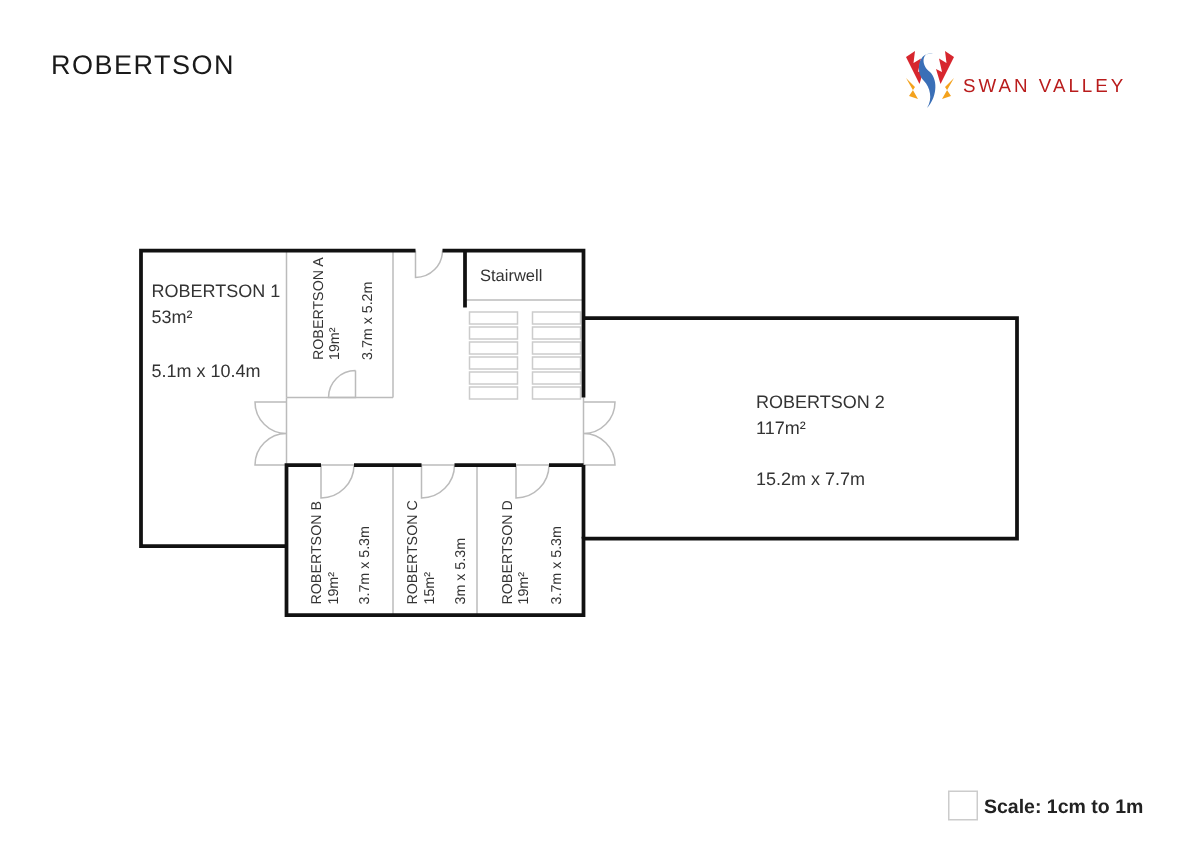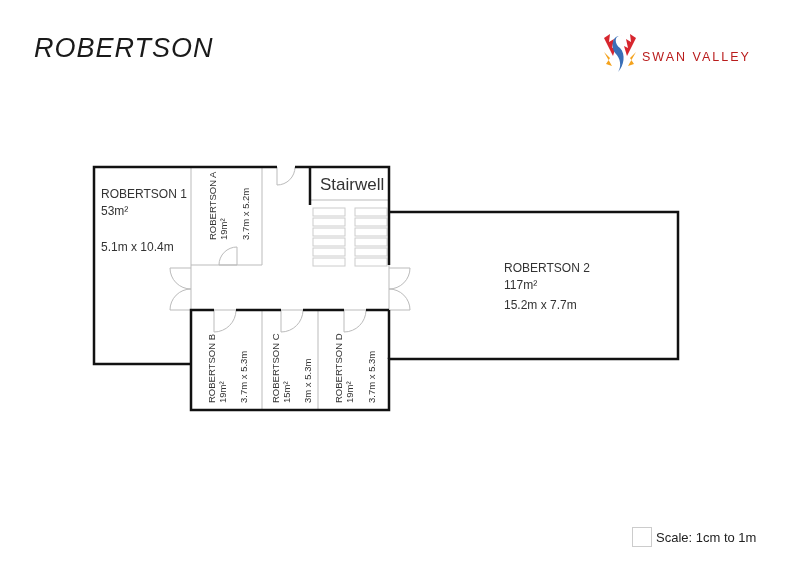--- a/index.html
+++ b/index.html
@@ -1,26 +1,26 @@
 <!DOCTYPE html>
 <html><head>
 <meta charset="utf-8">
 <style>
   html,body{margin:0;padding:0;background:#fff;}
   body{width:800px;height:566px;position:relative;overflow:hidden;font-family:"Liberation Sans","DejaVu Sans",sans-serif;color:#222;}
-  .title{position:absolute;left:34px;top:33px;font-size:27px;letter-spacing:1px;color:#1a1a1a;font-style:italic;}
+  .title{position:absolute;left:34px;top:33px;font-size:18px;letter-spacing:1px;color:#1a1a1a;}
   .logo{position:absolute;left:600px;top:30px;width:180px;height:50px;}
   .logo-top{position:absolute;left:42px;top:20px;font-size:12.5px;letter-spacing:2px;color:#b91c1c;}
   .logo-bot{position:absolute;left:42px;top:23px;font-size:12.5px;font-weight:bold;letter-spacing:.5px;color:#d7262e;}
   svg.plan{position:absolute;left:0;top:0;}
   .lbl{position:absolute;font-size:12px;color:#333;line-height:17px;white-space:nowrap;}
   .vlbl{position:absolute;font-size:9.5px;color:#333;line-height:11px;white-space:nowrap;transform:rotate(-90deg);transform-origin:left top;}
   .scale{position:absolute;left:632px;top:527px;display:flex;align-items:center;}
   .scale-box{width:18px;height:18px;border:1px solid #ccc;margin-right:4px;}
-  .scale-text{font-size:13px;font-weight:normal;color:#222;text-align:center;}
+  .scale-text{font-size:13px;font-weight:bold;color:#222;text-align:center;}
 </style>
 </head>
 <body>
 
 <div class="title">ROBERTSON</div>
 
 <div class="logo">
   <svg width="40" height="48" viewBox="0 0 40 48" style="position:absolute;left:0;top:0">
     <path d="M4 8 L10 4 L9 12 L14 9 L12 18 L16 16 L13 26 Z" fill="#d7262e"></path>
     <path d="M4 22 L10 28 L6 34 L12 36 Z" fill="#f4a21c"></path>
@@ -81,24 +81,24 @@
 
 <div class="lbl" style="left:101px;top:186px">
   <div>ROBERTSON 1</div>
   <div>53m²</div>
   <div style="margin-top:19px">5.1m x 10.4m</div>
 </div>
 
 <div class="lbl" style="left:504px;top:260px">
   <div>ROBERTSON 2</div>
   <div>117m²</div>
-  <div style="margin-top:3px">15.2m x 7.7m</div>
+  <div style="margin-top:17px">15.2m x 7.7m</div>
 </div>
 
-<div class="lbl" style="left:320px;top:176px;font-size:17px">Stairwell</div>
+<div class="lbl" style="left:320px;top:176px;font-size:11px">Stairwell</div>
 
 <div class="vlbl" style="left:207px;top:240px">
   <div>ROBERTSON A</div>
   <div>19m²</div>
 </div>
 <div class="vlbl" style="left:240px;top:240px">3.7m x 5.2m</div>
 
 <div class="vlbl" style="left:206px;top:403px">
   <div>ROBERTSON B</div>
   <div>19m²</div>

